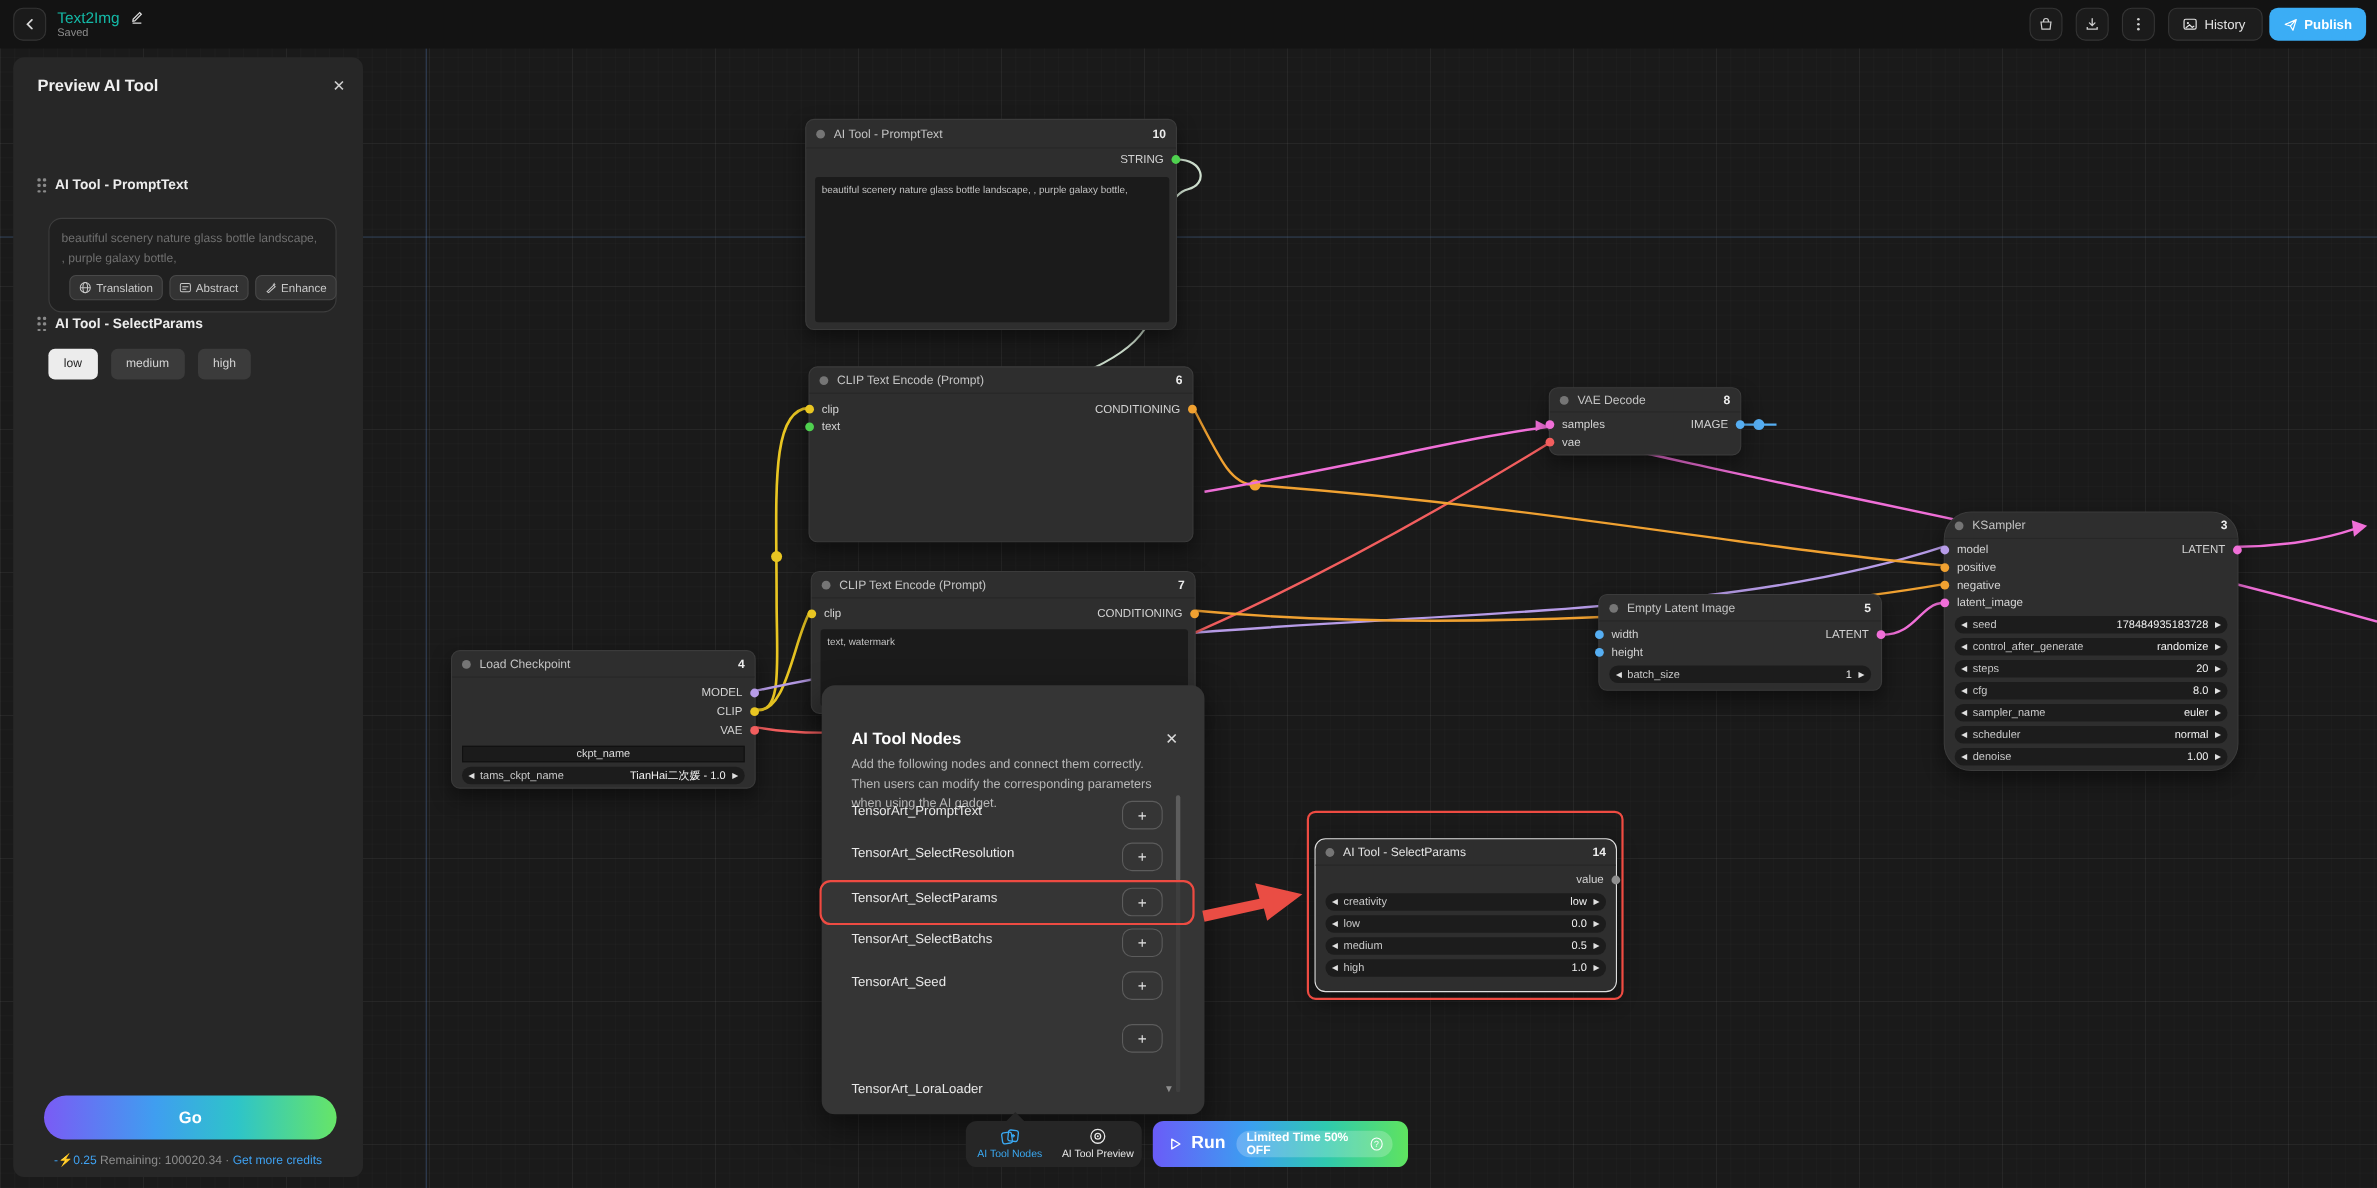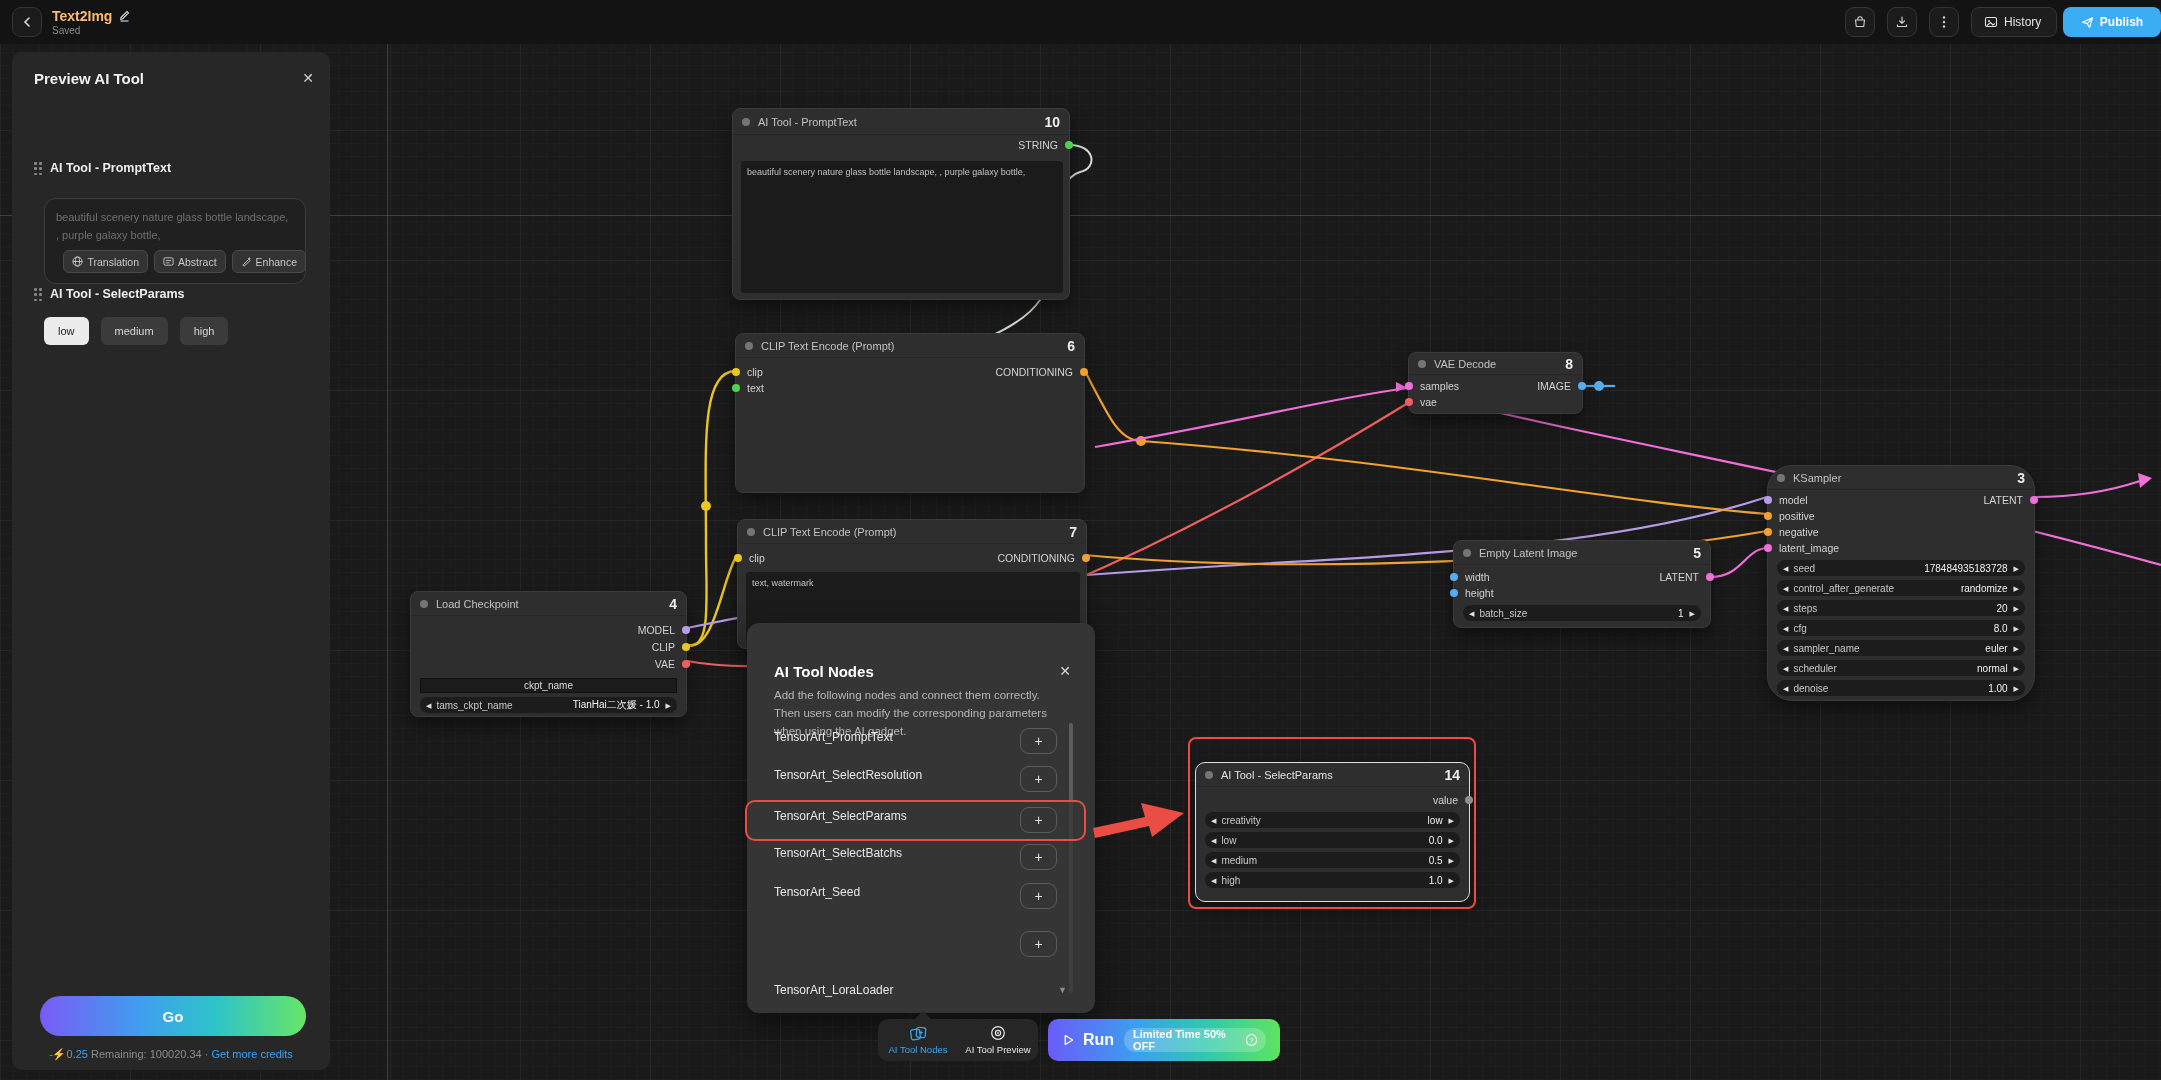--- a/index.html
+++ b/index.html
@@ -16,35 +16,35 @@
     background-size:130px 130px,130px 130px,13px 13px,13px 13px; }
   .axis-v { position:absolute; left:387px; top:44px; bottom:0; width:1px; background:rgba(86,126,186,0.38); }
   .axis-h { position:absolute; top:215px; left:0; right:0; height:1px; background:rgba(86,126,186,0.38); }
   #wires { position:absolute; inset:0; pointer-events:none; }
 
   
   #topbar { position:absolute; left:0; top:0; right:0; height:44px; background:#131313; z-index:40; }
   .iconbtn { position:absolute; width:30px; height:30px; top:7px; border:1px solid #343434; background:#1b1b1b;
     border-radius:9px; display:flex; align-items:center; justify-content:center; color:#cfcfcf; }
   .backbtn { left:12px; }
-  #title { position:absolute; left:52px; top:8px; color:#fdba74; font-size:14px; font-weight:bold; }
+  #title { position:absolute; left:52px; top:8px; color:#14b8a6; font-size:14px; font-weight:normal; }
   #saved { position:absolute; left:52px; top:25px; color:#8b8b8b; font-size:10px; }
   .editicon { position:absolute; left:118px; top:9px; color:#dcdcdc; }
   .txtbtn { position:absolute; top:7px; height:30px; border-radius:8px; display:flex; align-items:center; gap:6px;
     padding:0 12px; font-size:12px; }
   .history { left:1971px; width:86px; background:#1d1d1d; border:1px solid #353535; color:#e3e3e3; }
-  .publish { left:2063px; width:98px; background:#3badf5; color:#fff; font-weight:bold; justify-content:center; }
+  .publish { left:2063px; width:88px; background:#3badf5; color:#fff; font-weight:bold; justify-content:center; }
 
   
   .node { position:absolute; background:#2e2e2e; border:1px solid #3b3b3b; border-radius:8px;
     box-shadow:0 8px 18px rgba(0,0,0,0.45); z-index:5; color:#c6c6c6; }
   .nhead { height:24px; display:flex; align-items:center; padding:0 9px; border-bottom:1px solid #272727; }
   .ndot { width:8px; height:8px; border-radius:50%; background:#757575; margin-right:8px; flex:0 0 auto; }
   .ntitle { font-size:11px; color:#c3c3c3; white-space:nowrap; }
-  .nid { margin-left:auto; font-size:14px; font-weight:bold; color:#ededed; }
+  .nid { margin-left:auto; font-size:11px; font-weight:bold; color:#ededed; }
   .prow { position:relative; height:16px; display:flex; align-items:center; padding:0 11px; font-size:10.5px; color:#d2d2d2; }
   .pdot { position:absolute; width:8px; height:8px; border-radius:50%; top:50%; }
   .pdot.in { left:0; transform:translate(-50%,-50%); }
   .pdot.out { right:0; transform:translate(50%,-50%); }
   .plabel.out { margin-left:auto; }
   .pill { height:16px; background:#1c1c1c; border-radius:9px; display:flex; align-items:center;
     margin:4px 9px 0 9px; padding:0 6px; font-size:10px; color:#c9c9c9; }
   .arr { font-size:7px; color:#e0e0e0; line-height:1; }
   .wl { margin-left:5px; white-space:nowrap; }
   .wv { margin-left:auto; margin-right:6px; color:#f2f2f2; white-space:nowrap; }

